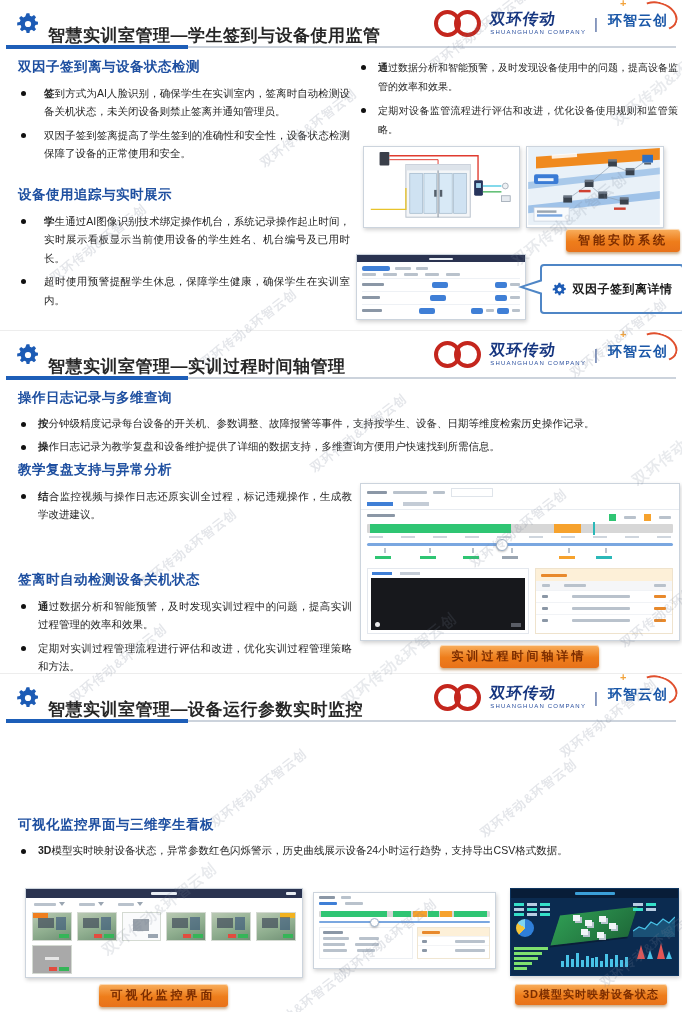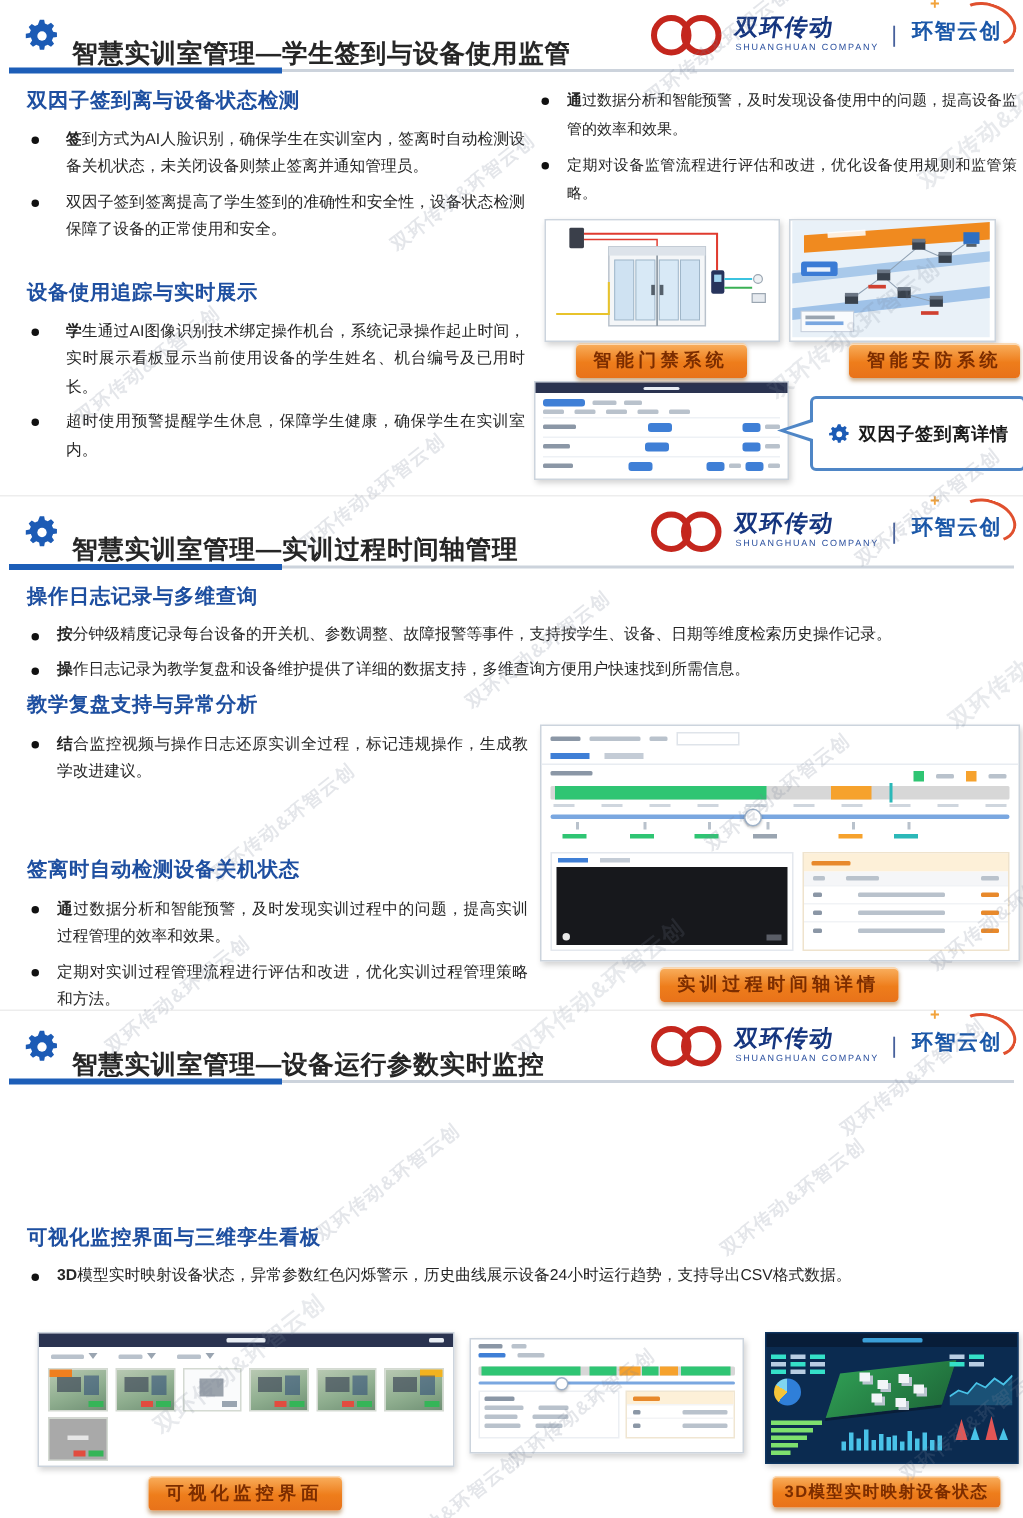--- a/index.html
+++ b/index.html
@@ -270,23 +270,20 @@
         </g>
         <rect x="117" y="8" width="11" height="8" fill="#2f6fc2"></rect>
           <rect x="119" y="16" width="7" height="2" fill="#55606b"></rect>
         <rect x="52" y="44" width="12" height="2.5" fill="#d04030"></rect>
         <rect x="88" y="62" width="12" height="2.5" fill="#d04030"></rect>
         <rect x="6" y="62" width="36" height="14" fill="#f9fbfd" stroke="#c4cedb" stroke-width=".7"></rect>
         <rect x="9" y="65" width="20" height="2.5" fill="#9aa5b1"></rect>
           <rect x="9" y="69" width="26" height="2.5" fill="#7aa7e0"></rect>
       </svg>
     </div>
-    <div class="capwrap" style="left:363px;top:229px;width:155px;">
-      <span class="chip">智能门禁系统</span>
-    </div>
     <div class="capwrap" style="left:555px;top:229px;width:136px;text-decoration:underline;">
       <span class="chip">智能安防系统</span>
     </div>
 
     <div class="shot shotC">
       <div class="navbar" style="height:7px;">
           <i class="dash wt" style="width:24px;height:2px;"></i>
         </div>
       <div class="body">
         <div style="display:flex;gap:5px;align-items:center;margin:1px 0 2px 0;">

